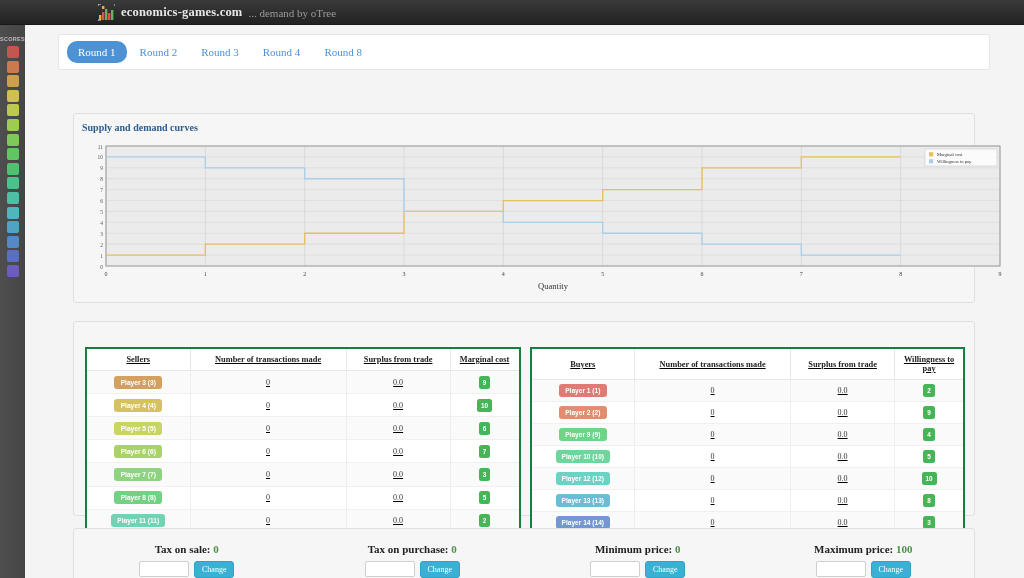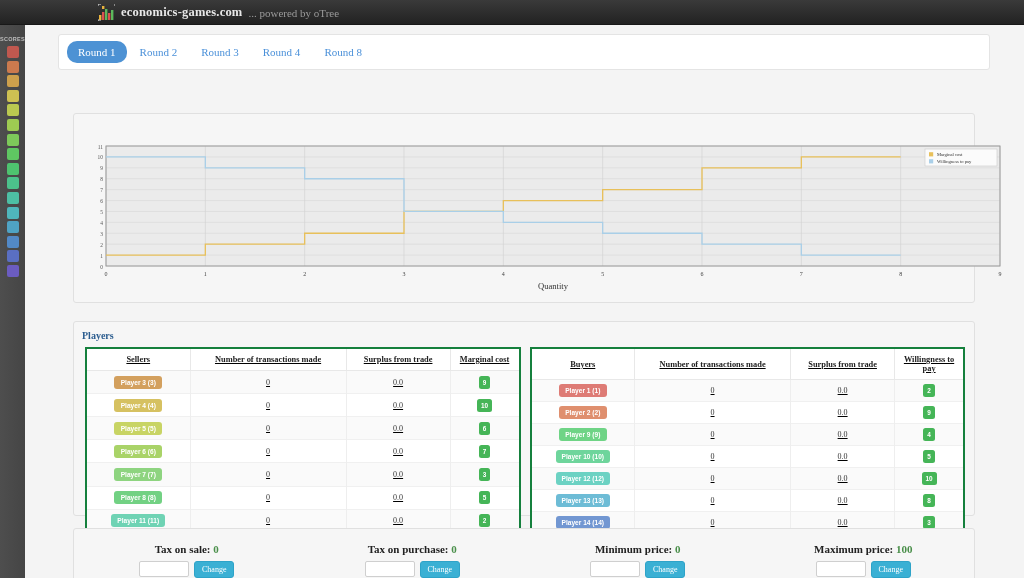--- a/index.html
+++ b/index.html
@@ -201,21 +201,21 @@
         <rect x="7" y="5" width="2.4" height="11" fill="#5cb85c"></rect>
         <rect x="10" y="9" width="2.4" height="7" fill="#d9534f"></rect>
         <rect x="13" y="6" width="2.4" height="10" fill="#5cb85c"></rect>
         <rect x="4" y="2" width="2.4" height="3" fill="#e8b33c"></rect>
         <path d="M0,2 L0,0 L3,0" stroke="#ddd" stroke-width="1" fill="none"></path>
         <path d="M17,0 L17,2" stroke="#ddd" stroke-width="1" fill="none"></path>
         <path d="M0,15 L0,17 L3,17" stroke="#ddd" stroke-width="1" fill="none"></path>
       </svg>
     </span>
     <span class="brand-name">economics-games.com</span>
-    <span class="brand-sub">... powered by oTree</span>
+    <span class="brand-sub">... demand by oTree</span>
   </div>
 
 </div>
 
 <div id="scores-rail">
   <div id="scores-label">SCORES</div>
   <div id="score-swatches">
       <div class="score-swatch" style="background: rgb(192, 88, 79);"></div>
       <div class="score-swatch" style="background: rgb(203, 122, 78);"></div>
       <div class="score-swatch" style="background: rgb(205, 160, 76);"></div>
@@ -239,20 +239,21 @@
 
   <div id="rounds-panel">
       <div class="round-tab active">Round 1</div>
       <div class="round-tab">Round 2</div>
       <div class="round-tab">Round 3</div>
       <div class="round-tab">Round 4</div>
       <div class="round-tab">Round 8</div>
     </div>
 
   <div class="card" id="chart-card">
+    <div class="card-title">Supply and demand curves</div>
     <div id="chart-area"><svg width="920" height="150" viewBox="0 0 920 150">
           <rect x="18" y="4" width="894" height="120" fill="#ebebeb"></rect>
           <line x1="18" x2="912" y1="124" y2="124" stroke="#dadada" stroke-width="0.7"></line>
           <text x="15" y="126.5" text-anchor="end" font-size="5.4" font-family="&quot;Liberation Serif&quot;, serif" fill="#555">0</text>
           <line x1="18" x2="912" y1="113.0909090909091" y2="113.0909090909091" stroke="#dadada" stroke-width="0.7"></line>
           <text x="15" y="115.5909090909091" text-anchor="end" font-size="5.4" font-family="&quot;Liberation Serif&quot;, serif" fill="#555">1</text>
           <line x1="18" x2="912" y1="102.18181818181819" y2="102.18181818181819" stroke="#dadada" stroke-width="0.7"></line>
           <text x="15" y="104.68181818181819" text-anchor="end" font-size="5.4" font-family="&quot;Liberation Serif&quot;, serif" fill="#555">2</text>
           <line x1="18" x2="912" y1="91.27272727272728" y2="91.27272727272728" stroke="#dadada" stroke-width="0.7"></line>
           <text x="15" y="93.77272727272728" text-anchor="end" font-size="5.4" font-family="&quot;Liberation Serif&quot;, serif" fill="#555">3</text>
@@ -298,21 +299,20 @@
           <rect x="837" y="7" width="72" height="17" fill="#fbfbfb" stroke="#c9c9c9" stroke-width="0.6"></rect>
           <rect x="841" y="10.2" width="4.2" height="4.2" fill="#e8c05a"></rect>
           <text x="849" y="14" font-size="4.6" font-family="&quot;Liberation Serif&quot;, serif" fill="#333">Marginal cost</text>
           <rect x="841" y="17.2" width="4.2" height="4.2" fill="#a9cfe8"></rect>
           <text x="849" y="21" font-size="4.6" font-family="&quot;Liberation Serif&quot;, serif" fill="#333">Willingness to pay</text>
           <text x="465" y="147" text-anchor="middle" font-size="8.6" font-family="&quot;Liberation Serif&quot;, serif" fill="#333">Quantity</text>
         </svg></div>
   </div>
 
   <div class="card" id="players-card">
-    <div class="card-title">Players</div>
     <div class="tables-row">
       <table class="ptable" id="sellers-table">
           <thead>
             <tr>
               <th style="width: 24%;">Sellers</th>
               <th style="width: 36%;">Number of transactions made</th>
               <th style="width: 24%;">Surplus from trade</th>
               <th style="width: 16%;">Marginal cost</th>
             </tr>
           </thead>

